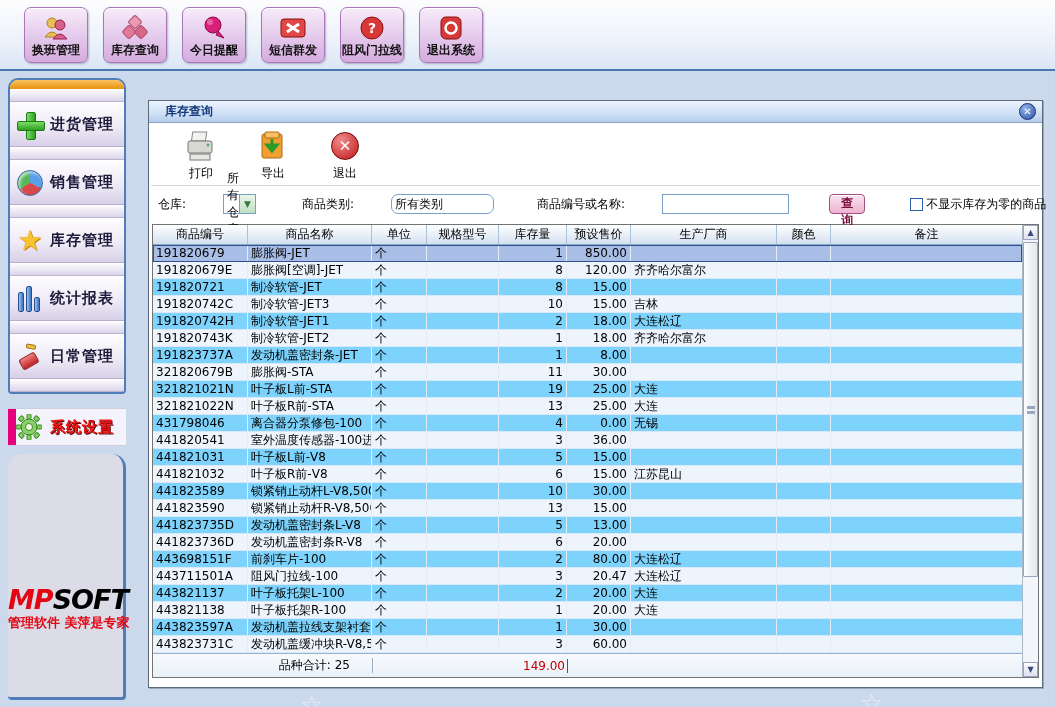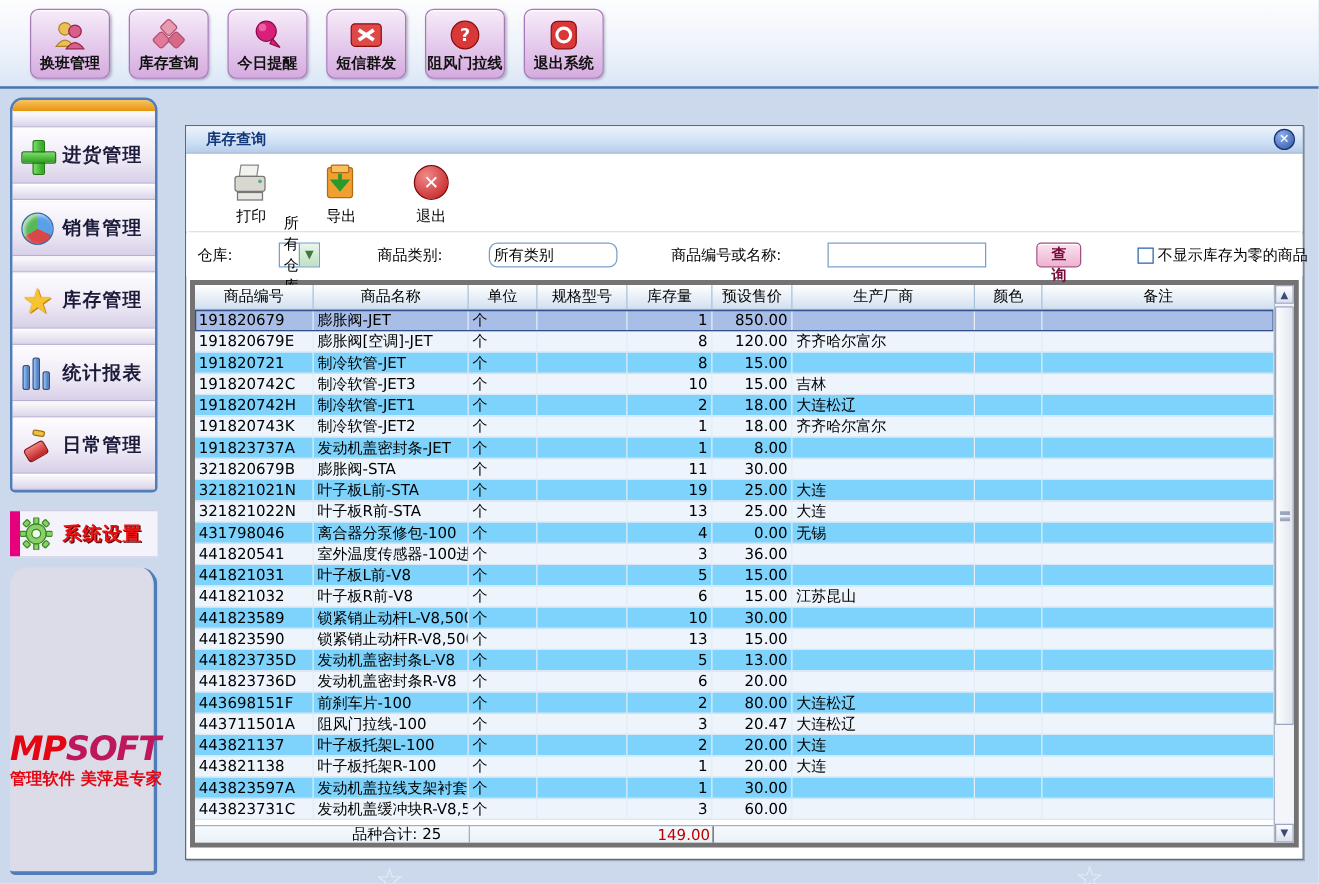--- a/index.html
+++ b/index.html
@@ -31,21 +31,21 @@
   .mi-lb { font-size:15px; font-weight:bold; color:#1c1c3a; letter-spacing:1px; }
   .sys-row { margin-top:14px; height:38px; display:flex; align-items:center; cursor:pointer;
     background:#f4f3fb; border-top:1px solid #cfcfe2; border-bottom:1px solid #cfcfe2; position:relative; }
   .sys-bar { position:absolute; left:0; top:0; width:8px; height:100%; background:#e6007e; }
   .sys-lb { font-size:15px; font-weight:bold; color:#e11; text-shadow:1px 1px 0 #5a0a0a; letter-spacing:1px; }
   .brand-panel { margin-top:8px; height:246px; background:#dcdce9;
     border-right:3px solid #4f7db8; border-bottom:3px solid #4f7db8;
     border-radius:14px 14px 4px 4px; position:relative; }
   .logo-line { position:absolute; left:0; top:130px; width:100%; text-align:center;
     font-style:italic; font-weight:bold; font-size:27px; letter-spacing:-1px; white-space:nowrap; }
-  .logo-mp { color:#e30613; } .logo-soft { color:#be185d; }
+  .logo-mp { color:#e30613; } .logo-soft { color:#000000; }
   .logo-tag { position:absolute; left:0; top:160px; width:100%; text-align:center;
     color:#e30613; font-size:13px; font-weight:bold; white-space:nowrap; }
 
   
   .win { position:absolute; left:148px; top:100px; width:895px; height:588px;
     border:1px solid #5a6b7c; background:#fff; box-shadow:1px 1px 0 #9aa8b8; }
   .win-title { height:22px; background:linear-gradient(180deg,#ecf3fd 0%,#cfe0f5 60%,#b5cdec 100%);
     border-bottom:1px solid #8aa4c4; display:flex; align-items:center; padding:0 6px 0 16px; }
   .win-title-text { font-size:12px; font-weight:bold; color:#14397a; flex:1; }
   .win-close { width:17px; height:17px; border-radius:50%; cursor:pointer;
@@ -66,35 +66,35 @@
     border-left:1px solid #7aa0c8; color:#3a7a3a; font-size:9px; display:flex; align-items:center; justify-content:center; cursor:pointer; }
   .tinput { height:20px; border:1px solid #7aa0c8; background:#fff; font-size:12px; padding:0 3px;
     font-family:inherit; outline:none; }
   .qbtn { height:20px; padding:0 6px; margin-left:6px; cursor:pointer;
     background:linear-gradient(180deg,#fbe3ef,#eeb2d0); border:1px solid #a05080; border-radius:4px;
     font-size:12px; font-weight:bold; color:#7a0a3a; box-shadow:inset 0 1px 0 #fff; }
   .chk { display:flex; align-items:center; margin-left:11px; cursor:pointer; white-space:nowrap;justify-content:space-between; }
   .chk-box { width:13px; height:13px; border:1px solid #2a62a8; background:#fff; margin-right:3px; }
 
   
-  .tablewrap { margin:3px 3px 0 3px; border:4px solid #737373; display:flex; height:454px; background:#fff; }
+  .tablewrap { margin:3px 3px 0 3px; border:1px solid #737373; display:flex; height:454px; background:#fff; }
   .tmain { flex:1; display:flex; flex-direction:column; overflow:hidden; }
   .trow { display:grid; grid-template-columns:95px 124px 55px 72px 68px 64px 146px 54px 1fr; }
   .thead { height:20px; background:linear-gradient(180deg,#ffffff,#d2e0f0); border-bottom:1px solid #8aa8c8; }
   .thead .tc { display:flex; align-items:center; justify-content:center; font-size:12px; color:#000;
     border-right:1px solid #aac2d8; overflow:hidden; white-space:nowrap; }
   .tbody { flex:1; overflow:hidden; background:#7dd3fc; }
   .drow { height:17px; cursor:default; }
   .drow:nth-child(even) { background:#edf4fb; }
   .drow .tc { font-size:12px; line-height:16px; padding:0 3px; border-right:1px solid #e2edf6;
     border-bottom:1px solid #d9e8f4; overflow:hidden; white-space:nowrap; color:#000; }
   .drow.sel { background:#a9bee6; outline:1px solid #33508e; outline-offset:-1px; }
   .tc.num { text-align:right; }
   .partialrow { height:5px; overflow:hidden; background:#fff; border-bottom:1px solid #cfd8e2; }
-  .tfoot { height:14px; display:flex; align-items:center; font-size:12px;
+  .tfoot { height:24px; display:flex; align-items:center; font-size:12px;
     background:linear-gradient(180deg,#f7fafd,#e9f1f8); border-top:1px solid #98b4cc; }
   .tf-c1 { width:219px; text-align:right; padding-right:22px; color:#000; }
   .tf-div { width:1px; height:15px; background:#9ab0c6; }
   .tf-c2 { width:195px; text-align:right; padding-right:2px; color:#c00000; border-right:1px solid #555; }
 
   
   .vsb { width:16px; background:#f4f5fa; border-left:1px solid #aab8c8; display:flex; flex-direction:column; }
   .sb-btn { height:15px; background:linear-gradient(180deg,#fdfdfe,#dde1ee); border:1px solid #9aa6c0;
     color:#3a4a7a; font-size:8px; display:flex; align-items:center; justify-content:center; cursor:pointer; }
   .sb-track { flex:1; position:relative; }

